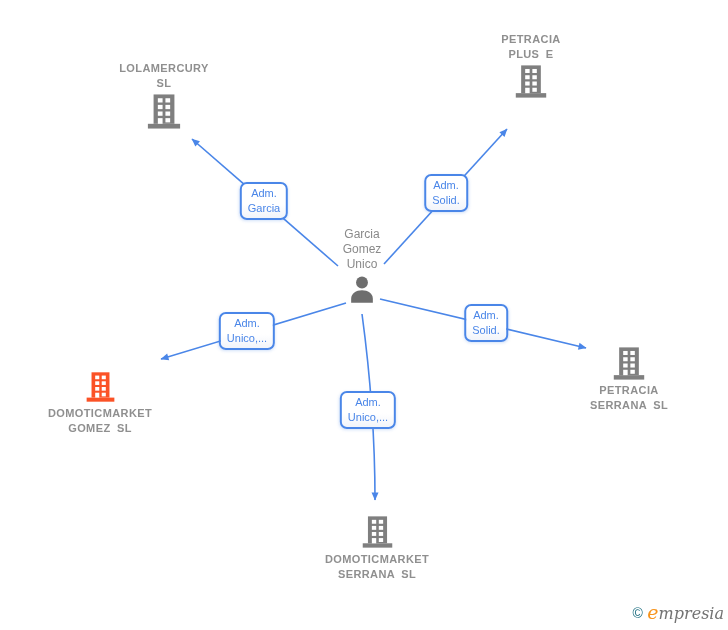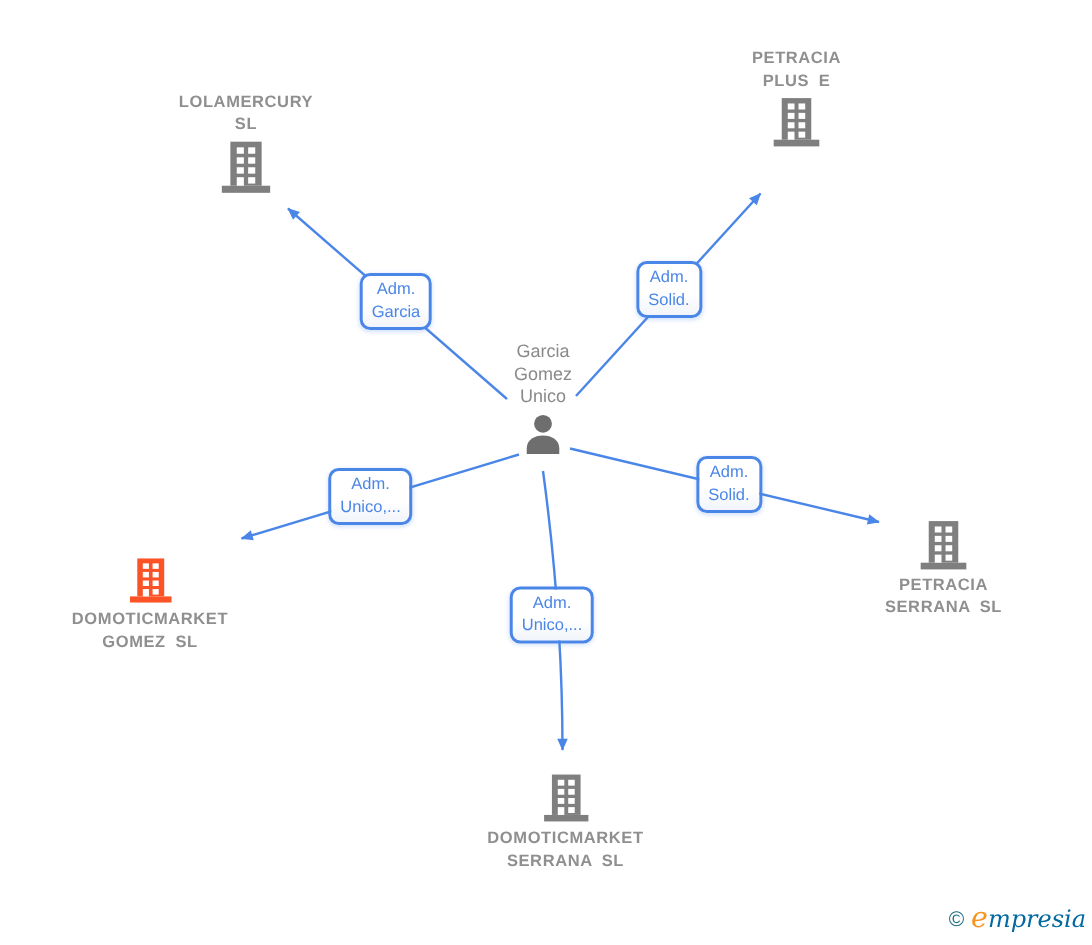--- a/index.html
+++ b/index.html
@@ -56,21 +56,21 @@
     right: 4px;
     bottom: 5px;
     z-index: 4;
     font-size: 16px;
     line-height: 22px;
     white-space: nowrap;
   }
   .watermark .copy { color: #1d6e80; font-size: 14px; font-style: normal; vertical-align: 1px; }
   .watermark .brand { font-family: "DejaVu Serif", "Liberation Serif", serif; font-style: italic; }
   .watermark .brand-e { color: #f7941d; font-size: 19px; }
-  .watermark .brand-rest { color: #0369a1; }
+  .watermark .brand-rest { color: #737373; }
 </style>
 </head>
 <body>
 
 <div class="canvas">
 
   <svg class="edges" width="728" height="630" viewBox="0 0 728 630">
     <defs>
       <marker id="arrow" markerWidth="10" markerHeight="9" refX="8" refY="4" orient="auto" markerUnits="userSpaceOnUse">
         <path d="M0.5,0.5 L8.5,4 L0.5,7.5 Z" fill="#4a86e8"></path>

